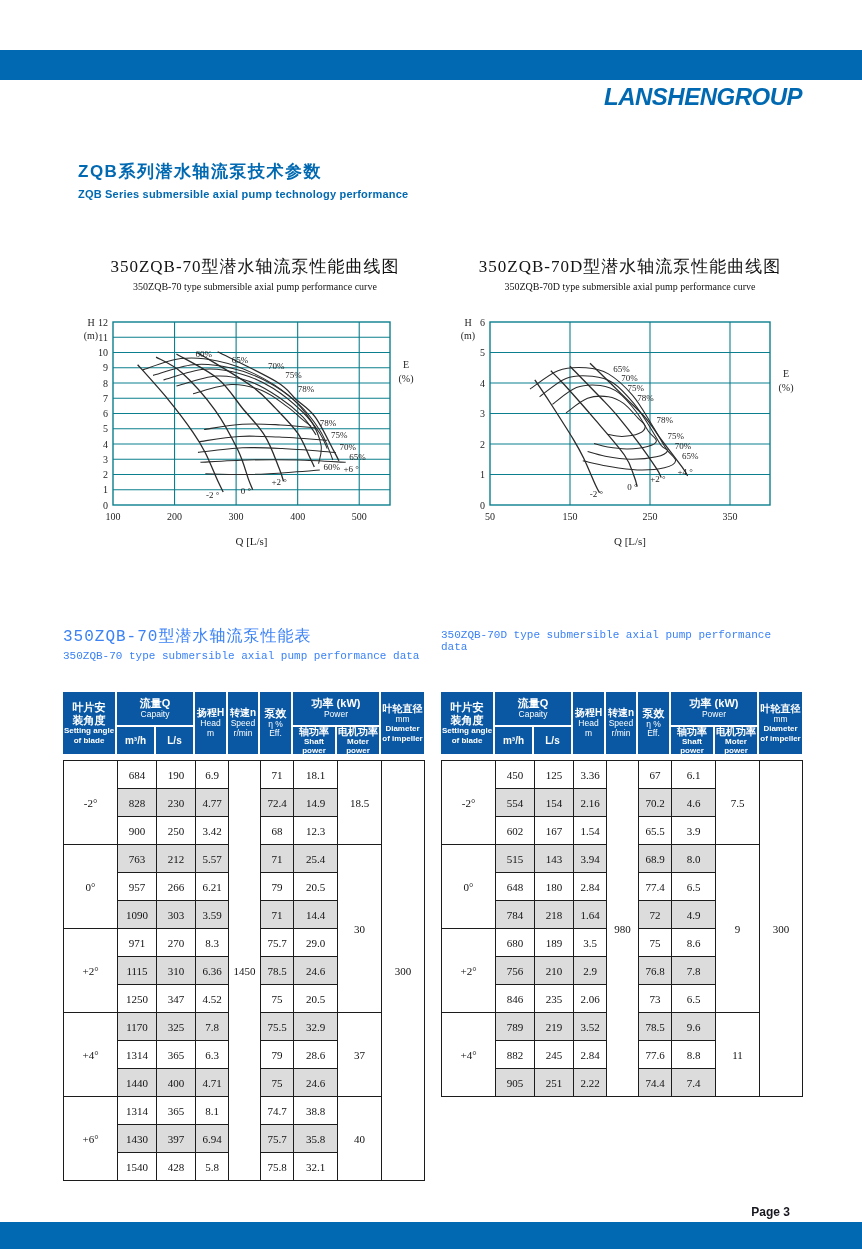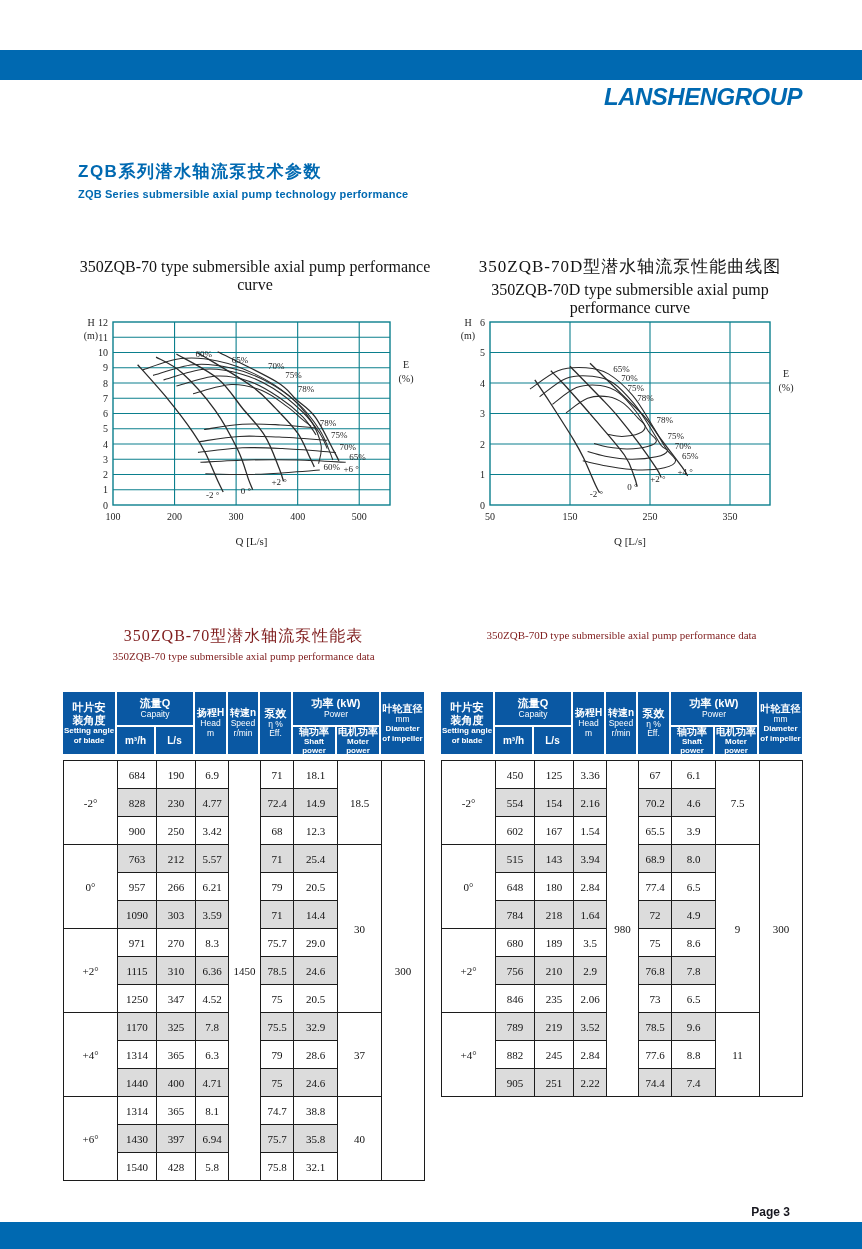--- a/index.html
+++ b/index.html
@@ -8,27 +8,27 @@
   .bar{position:absolute;left:0;width:862px;}
   .bar-top{top:50px;height:30px;}
   .bar-bottom{top:1222px;height:27px;}
   .logo{position:absolute;top:83px;right:60px;font-family:"Liberation Sans",sans-serif;
         font-style:italic;font-weight:700;font-size:24px;letter-spacing:-0.5px;}
   .section-title{position:absolute;left:78px;top:160px;}
   .section-title .zh{font-size:17px;font-weight:700;letter-spacing:1.5px;}
   .section-title .en{font-size:11px;font-weight:700;margin-top:5px;letter-spacing:0.2px;}
   .chart-title{position:absolute;text-align:center;color:#131313;font-family:"Liberation Serif",serif;}
   .chart-title .zh{font-size:17px;letter-spacing:1px;}
-  .chart-title .en{font-size:16px;margin-top:3px;}
+  .chart-title .en{font-size:10px;margin-top:3px;}
   #chart1-title{left:70px;top:255px;width:370px;}
   #chart2-title{left:450px;top:255px;width:360px;text-align:center;}
   svg.chart{position:absolute;top:312px;}
   #chart1-svg{left:83px;}
   #chart2-svg{left:448px;}
-  .table-title{position:absolute;text-align:center;color:#7f1d1d;font-family:Liberation Serif, serif;}
+  .table-title{position:absolute;text-align:left;color:#3b82f6;font-family:Liberation Mono, monospace;}
   .table-title .zh{font-size:16px;letter-spacing:1px;}
   .table-title .en{font-size:11px;margin-top:3px;}
   #table1-title{left:63px;top:626px;width:361px;}
   #table2-title{left:441px;top:626px;width:361px;}
   .ptable{position:absolute;top:692px;width:361px;}
   #table1{left:63px;} #table2{left:441px;}
   .hdr{display:grid;grid-template-columns:52px 37px 37px 31px 30px 31px 42px 42px 43px;
        grid-template-rows:33px 27px;gap:2px;background:#fff;width:361px;}
   .hdr > div{color:#fff;display:flex;flex-direction:column;align-items:center;justify-content:center;
        text-align:center;line-height:1.15;}
@@ -58,20 +58,21 @@
   <div class="bar bar-top" style="background: rgb(0, 105, 177);"></div>
 
   <div class="logo" style="color: rgb(0, 105, 177);">LANSHENGROUP</div>
 
   <div class="section-title" style="color: rgb(0, 105, 177);">
     <div class="zh">ZQB系列潜水轴流泵技术参数</div>
     <div class="en">ZQB Series submersible axial pump technology performance</div>
   </div>
 
   <div class="chart-title" id="chart1-title">
+    <div class="zh">350ZQB-70型潜水轴流泵性能曲线图</div>
     <div class="en">350ZQB-70 type submersible axial pump performance curve</div>
   </div>
   <div class="chart-title" id="chart2-title">
     <div class="zh">350ZQB-70D型潜水轴流泵性能曲线图</div>
     <div class="en">350ZQB-70D type submersible axial pump performance curve</div>
   </div>
 
   <svg class="chart" id="chart1-svg" width="340" height="240">
       <line x1="30" y1="177.75" x2="307" y2="177.75" stroke="#0b7f8d" stroke-width="1.1"></line>
       <line x1="30" y1="162.5" x2="307" y2="162.5" stroke="#0b7f8d" stroke-width="1.1"></line>

